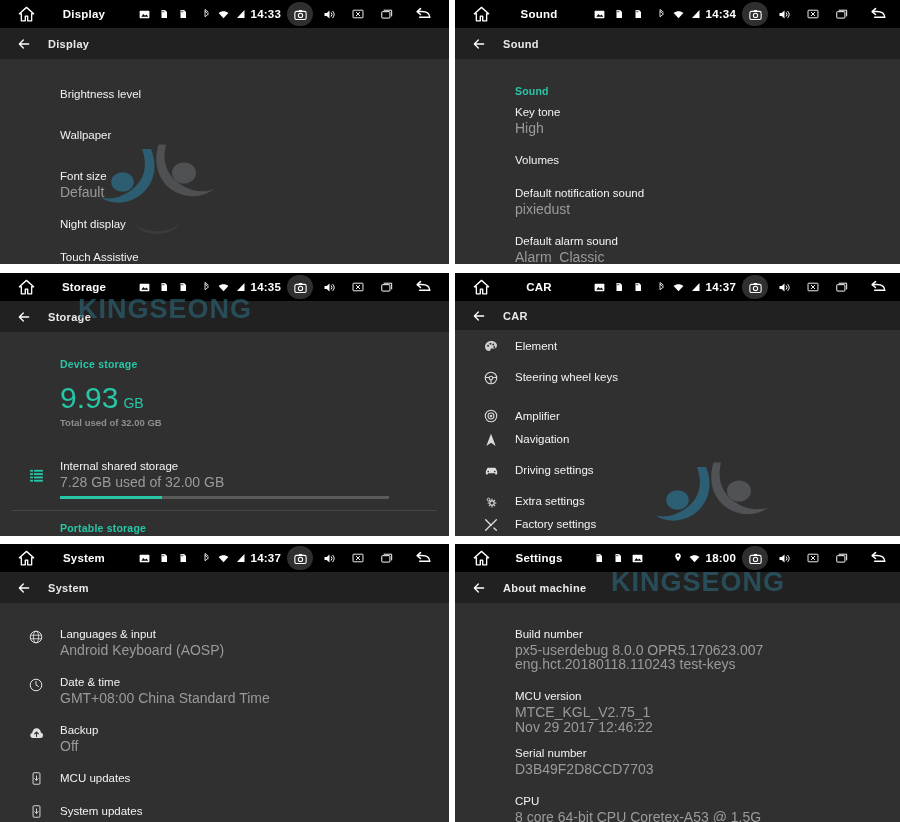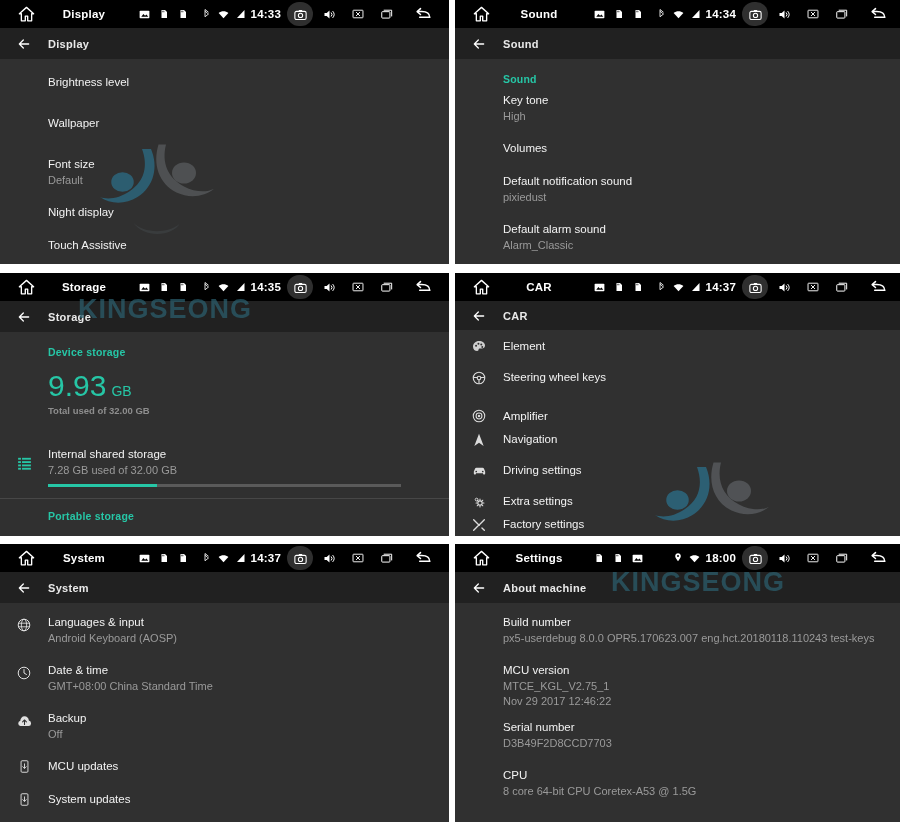--- a/index.html
+++ b/index.html
@@ -57,36 +57,36 @@
   .header{
     position:relative;z-index:4;
     height:31px;background:#212121;
     display:flex;align-items:center;
     box-sizing:border-box;
   }
   .hdr-back{width:48px;display:flex;align-items:center;justify-content:center;}
   .hdr-title{font-size:11px;font-weight:bold;color:#e9e9e9;letter-spacing:.3px;}
 
   
-  .content{position:relative;z-index:3;padding:0;}
+  .content{position:relative;z-index:3;padding:12px;}
   .sect-label{
     font-size:10.5px;color:#26c6a6;font-weight:bold;
     padding:14px 0 0 48px;letter-spacing:.2px;
   }
   .row{
     position:relative;display:flex;align-items:flex-start;
     padding:0 0 0 0;min-height:0;
   }
   .row .ricon{
     width:48px;flex:0 0 48px;display:flex;align-items:flex-start;
     justify-content:center;padding-top:2px;
   }
   .row .rtext{flex:1;padding-right:10px;}
   .r-title{font-size:11.5px;color:#f2f2f2;line-height:15px;}
-  .r-sub{font-size:11px;color:#9a9a9a;line-height:14px;margin-top:1px;}
+  .r-sub{font-size:14px;color:#9a9a9a;line-height:14px;margin-top:1px;}
 
   
   .sp-lg{height:26px;}
   .sp-md{height:18px;}
   .sp-sm{height:12px;}
   .sp-xs{height:8px;}
 
   
   .stor-big{
     padding:0 0 0 48px;

